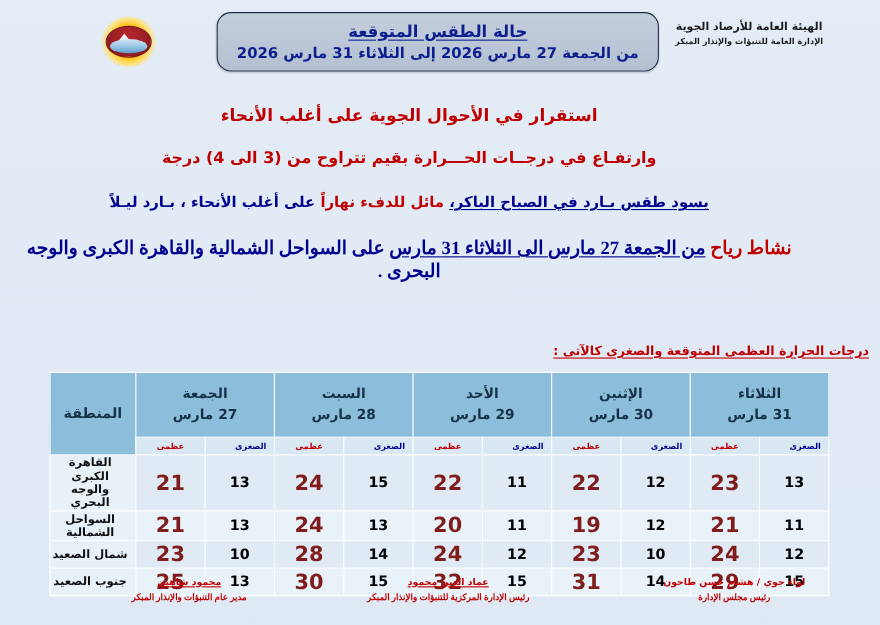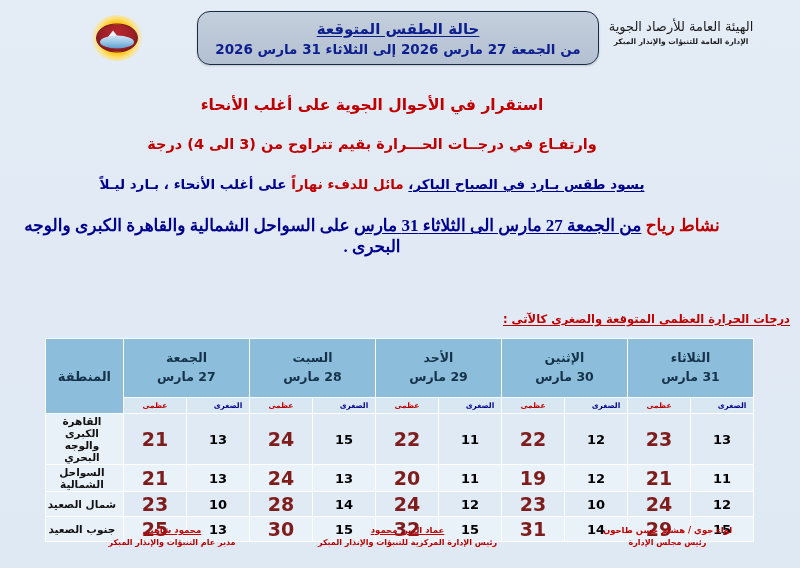--- a/index.html
+++ b/index.html
@@ -37,21 +37,21 @@
   .logo .disc:before{
     content:"";position:absolute;left:9px;top:6px;width:0;height:0;
     border-left:7px solid transparent;border-right:7px solid transparent;
     border-bottom:9px solid #f0f4f7;
   }
 
   .org{
     position:absolute;right:14px;top:18px;width:210px;text-align:center;
     color:#1c1c1c;line-height:1.45;
   }
-  .org .l1{font-size:13px;font-weight:normal;}
+  .org .l1{font-size:10px;font-weight:bold;}
   .org .l2{font-size:7.5px;font-weight:bold;}
 
   .titlebox{
     position:absolute;right:201px;top:11px;width:400px;height:52px;
     background:linear-gradient(180deg,#c4cfdd 0%,#bcc8d7 48%,#b3c0d1 100%);
     border:1.6px solid #1a2a44;border-radius:13px;
     box-shadow:0 1px 2px rgba(0,0,0,.18);
     display:flex;flex-direction:column;align-items:center;justify-content:center;
   }
   .titlebox .t1{
@@ -97,21 +97,21 @@
   .val-min{color:#000000;font-size:13px;font-weight:bold;}
   .region{
     color:#111111;font-size:10.5px;font-weight:bold;background:#e9f1f8;
     padding-right:6px;
   }
 
   
   .footer{position:absolute;left:0;top:520px;width:800px;height:40px;}
   .sig{position:absolute;text-align:center;color:#c00000;font-weight:bold;line-height:1.5;}
   .sig .n{font-size:8.5px;}
-  .sig .r{font-size:8px;}
+  .sig .r{font-size:8px;font-family:Liberation Serif, serif;}
   .sig-right{right:513px;top:4px;width:230px;}
   .sig-mid{right:265px;top:4px;width:255px;}
   .sig-left{right:20px;top:4px;width:225px;}
   .sig-right .n,.sig-mid .n{text-decoration:underline;text-underline-offset:1px;}
 </style>
 </head>
 <body>
 
 <div class="page">
 

